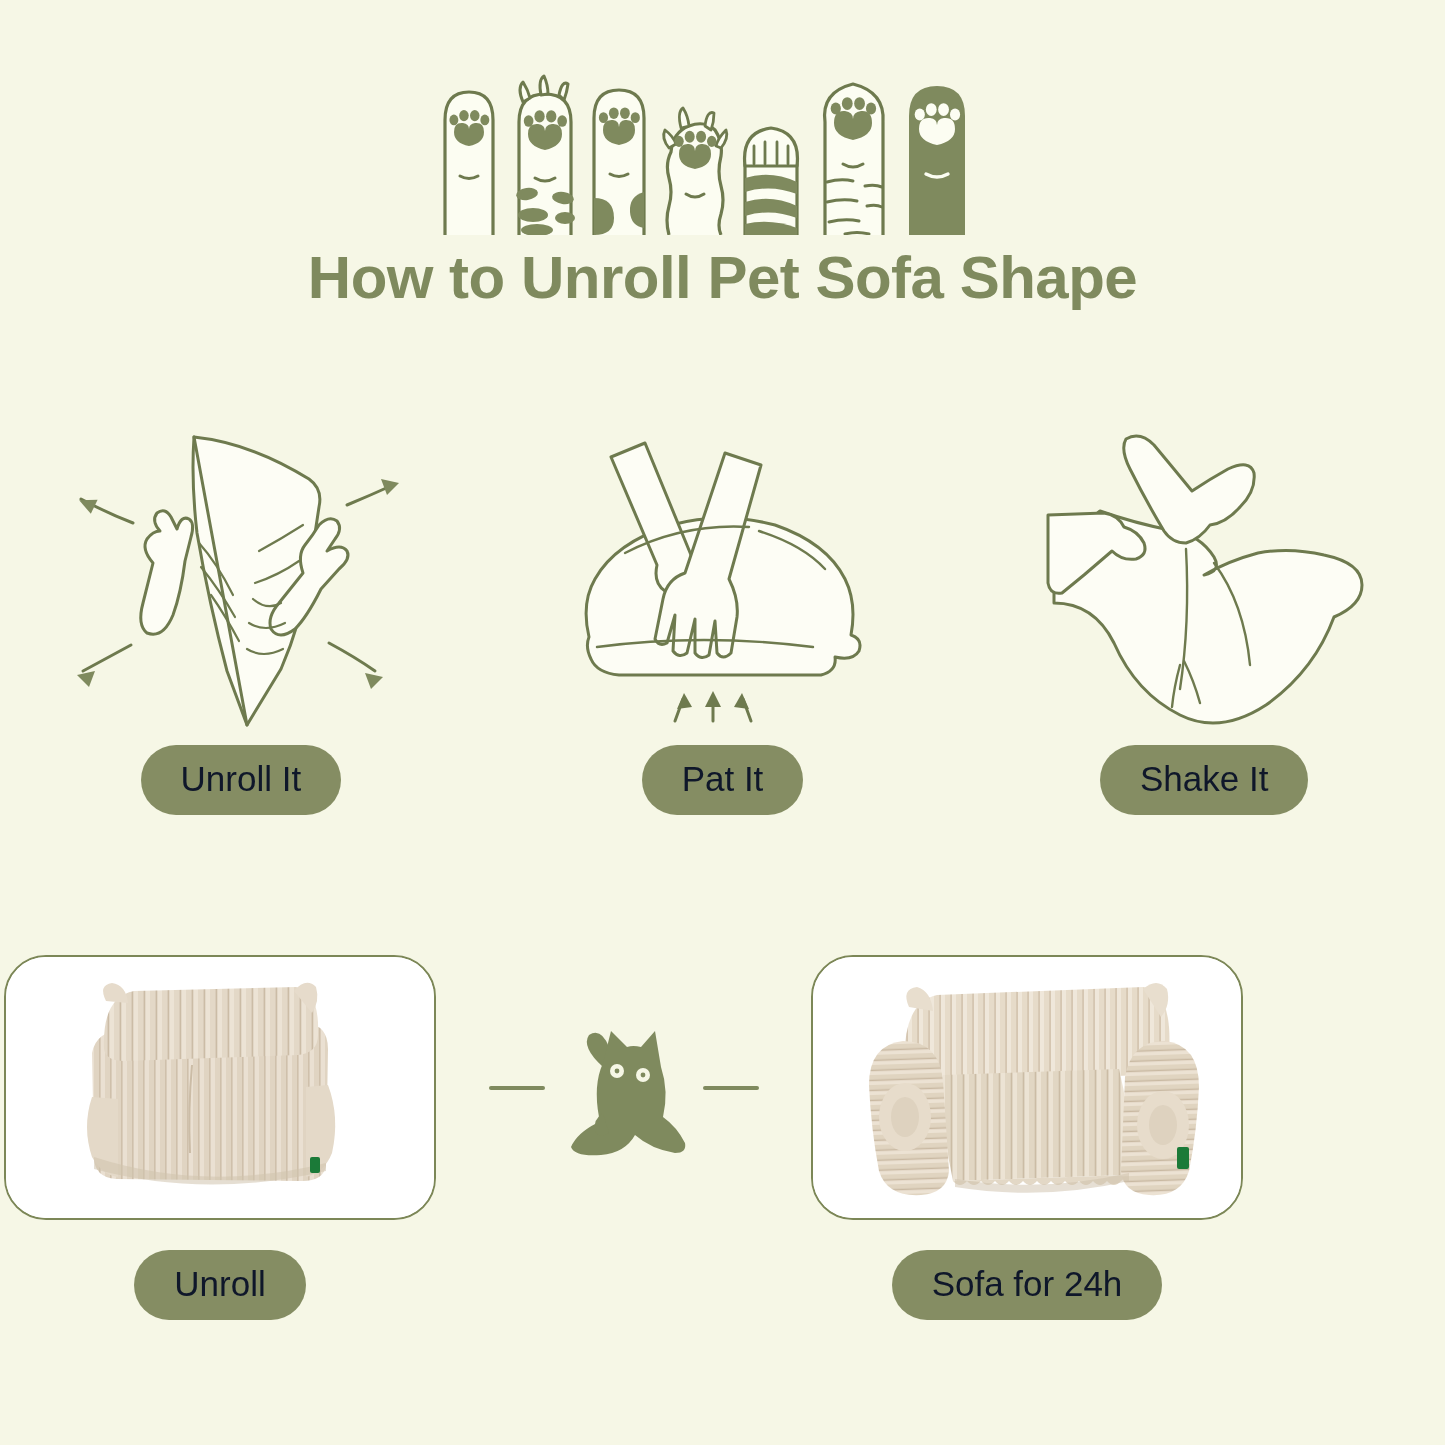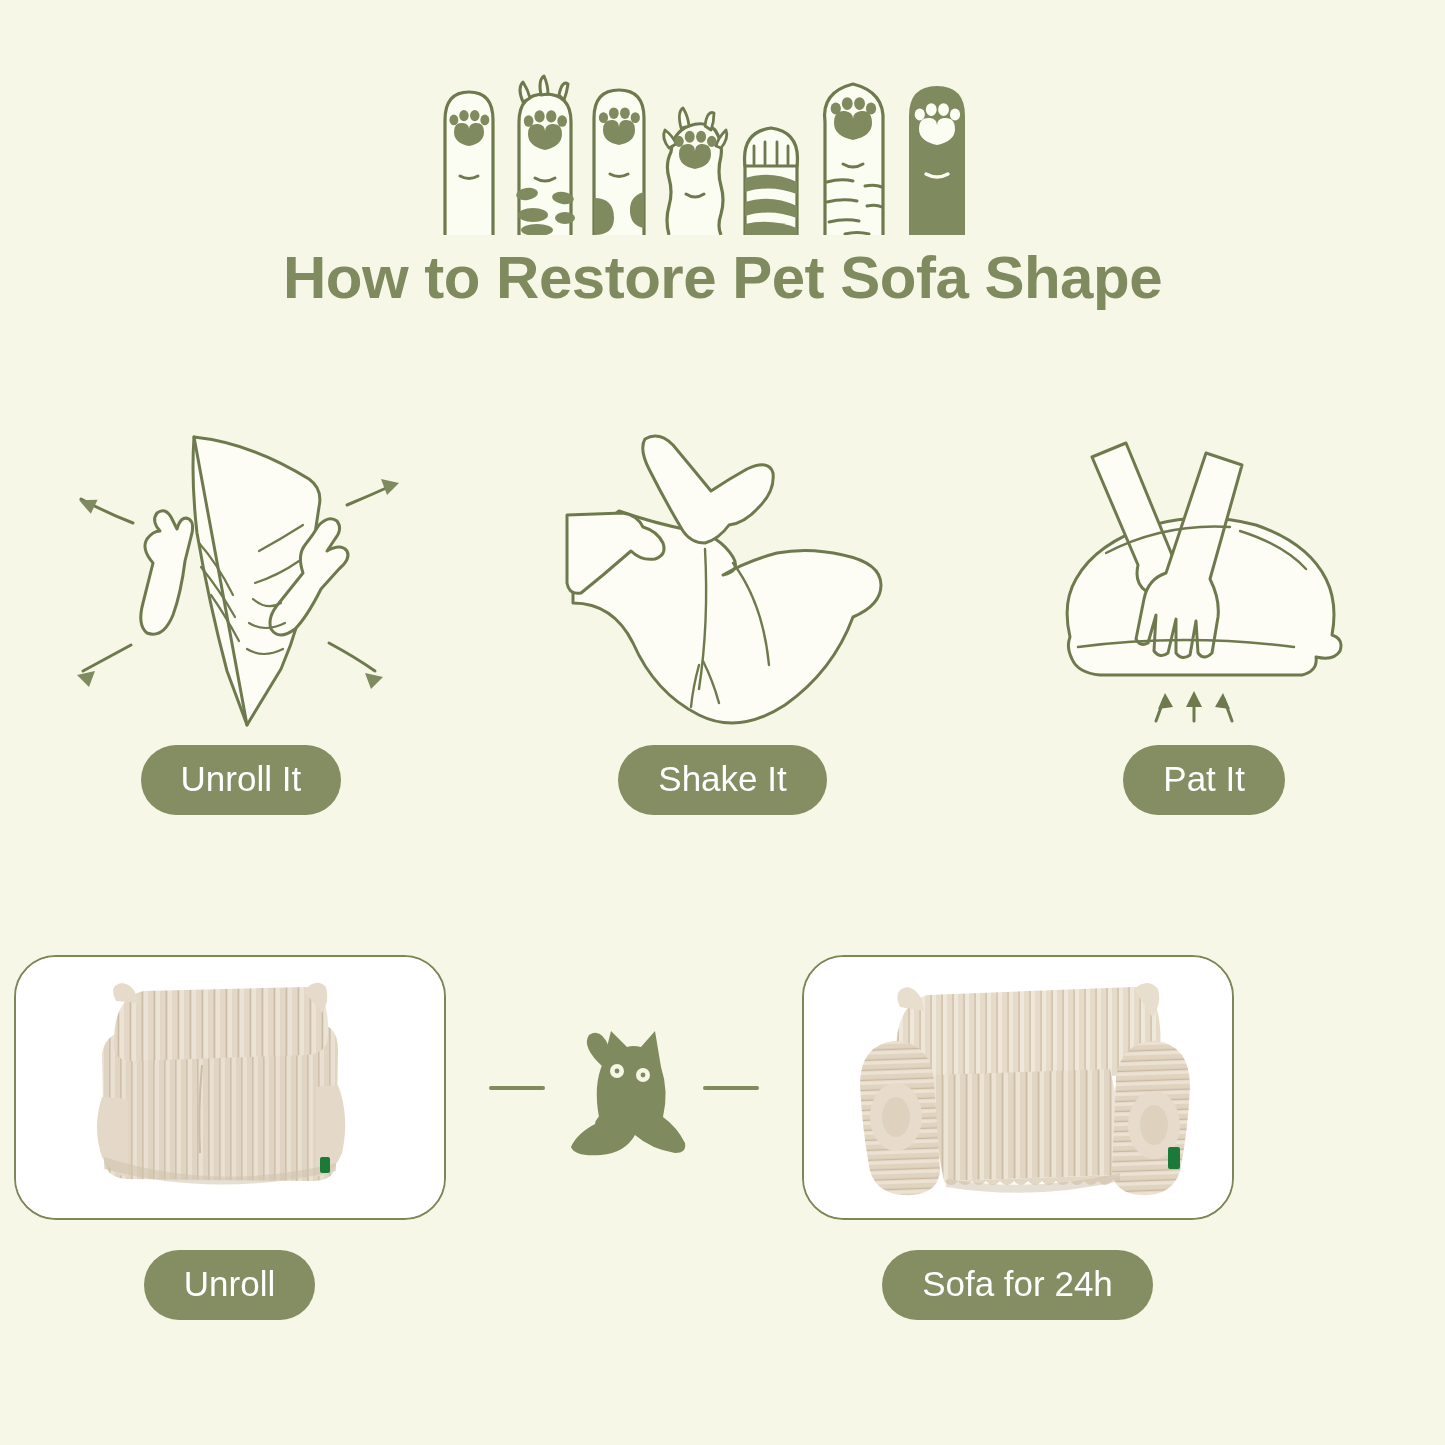--- a/index.html
+++ b/index.html
@@ -27,31 +27,31 @@
 
   
   .steps {
     position: absolute; left: 0; top: 400px; width: 1445px; height: 440px;
     display: flex;
   }
   .step { flex: 1; display: flex; flex-direction: column; align-items: center; }
   .step-art { height: 345px; display: flex; align-items: center; justify-content: center; }
   .pill {
     display: inline-flex; align-items: center; justify-content: center;
-    background: #858d63; color: #ffffff;
+    background: #858d63; color: #0f172a;
     border-radius: 60px;
     font-size: 35px; line-height: 1;
     padding: 16px 40px 19px;
     white-space: nowrap;
   }
 
   
   .results {
     position: absolute; left: 0; top: 955px; width: 1247px; height: 380px;
-    display: flex; align-items: flex-start; justify-content: center; gap: 9px;
+    display: flex; align-items: flex-start; justify-content: space-between; gap: 9px;
   }
   .result-col { width: 440px; display: flex; flex-direction: column; align-items: center; }
   .photo-card {
     width: 432px; height: 265px;
     background: #ffffff;
     border: 2px solid #7c8757;
     border-radius: 42px;
     position: relative; overflow: hidden;
   }
   .result-col .pill { margin-top: 30px; }
@@ -162,21 +162,21 @@
         <path d="M476 175 L476 56 Q476 26 504 26 Q532 26 532 56 L532 175 Z" fill="#7f8a5e"></path>
         <g transform="translate(504,66)" fill="#fcfdf2">
           <use href="#beans4" transform="scale(0.82)"></use>
           <path d="M-18 3 Q-18 -9 -7 -8 Q0 -7 0 -1 Q0 -7 7 -8 Q18 -9 18 3 Q18 15 0 19 Q-18 15 -18 3 Z"></path>
         </g>
         <path d="M493 114 Q504 120 515 114" fill="none" stroke="#fcfdf2" stroke-width="3.4" stroke-linecap="round"></path>
       </g>
     </svg>
   </div>
 
-  <div class="title">How to Restore Pet Sofa Shape</div>
+  <div class="title">How to Unroll Pet Sofa Shape</div>
 
   <div class="steps">
 
     <div class="step">
       <div class="step-art">
         <svg width="400" height="340" viewBox="0 0 400 340">
           <g fill="#fdfdf5" stroke="#6e7a4e" stroke-width="3" stroke-linejoin="round" stroke-linecap="round">
 
             <path d="M153 34 Q210 40 268 76 Q282 86 278 104 L268 170 Q260 220 240 266 L206 322 L186 268 Q168 200 156 130 Q150 78 153 34 Z"></path>
             <path d="M153 34 L206 322" fill="none"></path>
@@ -216,47 +216,20 @@
             <path d="M288 240 Q314 254 334 268"></path>
           </g>
           <polygon points="342,274 324,270 330,286" fill="#7f8a5e"></polygon>
         </svg>
       </div>
       <div class="pill">Unroll It</div>
     </div>
 
     <div class="step">
       <div class="step-art">
-        <svg width="380" height="340" viewBox="0 0 380 340">
-          <g fill="#fdfdf5" stroke="#6e7a4e" stroke-width="3" stroke-linejoin="round" stroke-linecap="round">
-
-            <path d="M40 146 L86 108 Q120 120 160 128 Q186 132 200 154 Q208 168 190 172
-                     Q214 158 244 150 Q276 144 310 152 Q348 160 348 182 Q348 202 320 214
-                     Q300 268 252 302 Q206 332 166 312 Q122 290 100 240 Q80 200 40 200 Z"></path>
-
-            <path d="M112 36 Q126 28 140 42 Q160 66 178 88 Q196 76 214 66 Q236 56 240 70
-                     Q242 88 226 104 Q212 120 196 122 Q186 136 172 140 Q158 140 150 128
-                     Q132 98 116 66 Q106 46 112 36 Z"></path>
-
-            <path d="M34 112 L90 110 Q104 112 110 124 Q124 128 130 140 Q134 152 122 156
-                     Q108 158 98 148 Q84 160 70 172 L48 190 Q36 192 34 180 Q34 150 34 112 Z"></path>
-          </g>
-          <g fill="none" stroke="#6e7a4e" stroke-width="2.4" stroke-linecap="round">
-            <path d="M172 146 Q176 220 166 286"></path>
-            <path d="M170 258 Q180 278 186 300"></path>
-            <path d="M166 262 Q160 284 158 304"></path>
-            <path d="M200 160 Q230 200 236 262"></path>
-          </g>
-        </svg>
-      </div>
-      <div class="pill">Shake It</div>
-    </div>
-
-    <div class="step">
-      <div class="step-art">
         <svg width="340" height="340" viewBox="0 0 340 340">
           <g fill="#fdfdf5" stroke="#6e7a4e" stroke-width="3" stroke-linejoin="round" stroke-linecap="round">
 
             <path d="M36 234 Q28 200 42 176 Q62 140 118 122 Q170 108 222 122 Q274 140 292 176 Q304 200 298 232 Q310 236 306 248 Q300 258 282 254 Q284 268 268 272 L66 272 Q44 270 38 256 Q32 244 36 234 Z"></path>
 
             <path d="M58 54 L92 40 L138 152 Q140 172 128 182 L112 188 Q100 180 104 162 Z"></path>
 
             <path d="M172 50 L208 62 L176 176 Q186 196 184 214 L178 250 Q170 258 164 250 L162 218 L156 252 Q148 258 142 250 L142 216 L134 250 Q126 256 120 248 L122 212 L114 240 Q106 244 102 236 L110 196 Q114 176 132 170 Z"></path>
           </g>
 
@@ -270,20 +243,47 @@
             <path d="M122 318 L130 296"></path>
             <path d="M160 318 L160 294"></path>
             <path d="M198 318 L190 296"></path>
           </g>
           <polygon points="131,290 124,306 139,304" fill="#6e7a4e"></polygon>
           <polygon points="160,288 152,304 168,304" fill="#6e7a4e"></polygon>
           <polygon points="189,290 181,304 196,306" fill="#6e7a4e"></polygon>
         </svg>
       </div>
       <div class="pill">Pat It</div>
+    </div>
+
+    <div class="step">
+      <div class="step-art">
+        <svg width="380" height="340" viewBox="0 0 380 340">
+          <g fill="#fdfdf5" stroke="#6e7a4e" stroke-width="3" stroke-linejoin="round" stroke-linecap="round">
+
+            <path d="M40 146 L86 108 Q120 120 160 128 Q186 132 200 154 Q208 168 190 172
+                     Q214 158 244 150 Q276 144 310 152 Q348 160 348 182 Q348 202 320 214
+                     Q300 268 252 302 Q206 332 166 312 Q122 290 100 240 Q80 200 40 200 Z"></path>
+
+            <path d="M112 36 Q126 28 140 42 Q160 66 178 88 Q196 76 214 66 Q236 56 240 70
+                     Q242 88 226 104 Q212 120 196 122 Q186 136 172 140 Q158 140 150 128
+                     Q132 98 116 66 Q106 46 112 36 Z"></path>
+
+            <path d="M34 112 L90 110 Q104 112 110 124 Q124 128 130 140 Q134 152 122 156
+                     Q108 158 98 148 Q84 160 70 172 L48 190 Q36 192 34 180 Q34 150 34 112 Z"></path>
+          </g>
+          <g fill="none" stroke="#6e7a4e" stroke-width="2.4" stroke-linecap="round">
+            <path d="M172 146 Q176 220 166 286"></path>
+            <path d="M170 258 Q180 278 186 300"></path>
+            <path d="M166 262 Q160 284 158 304"></path>
+            <path d="M200 160 Q230 200 236 262"></path>
+          </g>
+        </svg>
+      </div>
+      <div class="pill">Shake It</div>
     </div>
   </div>
 
   <div class="results">
 
     <div class="result-col">
       <div class="photo-card">
         <svg width="432" height="265" viewBox="0 0 432 265">
           <defs>
             <linearGradient id="cordA" x1="0" y1="0" x2="0" y2="1">

